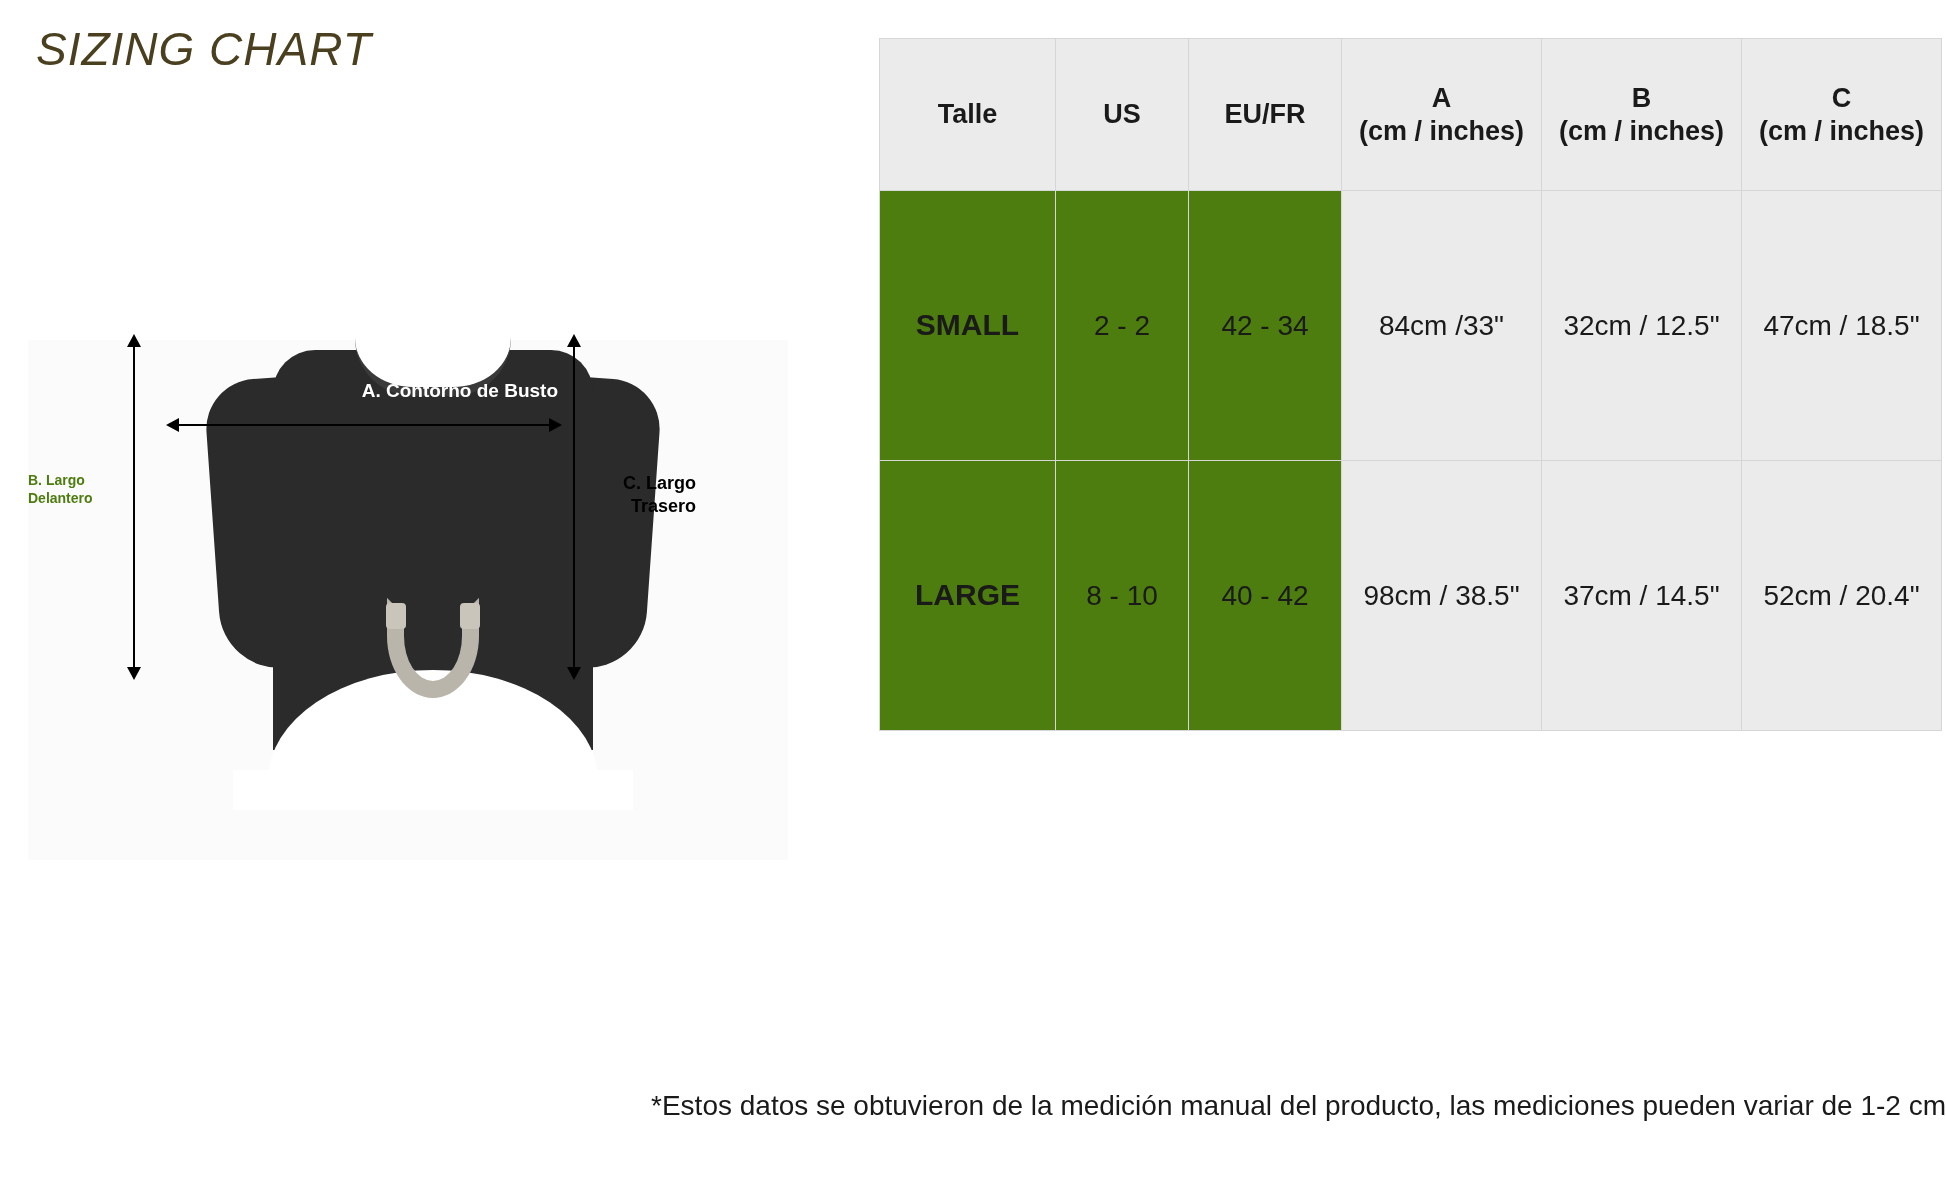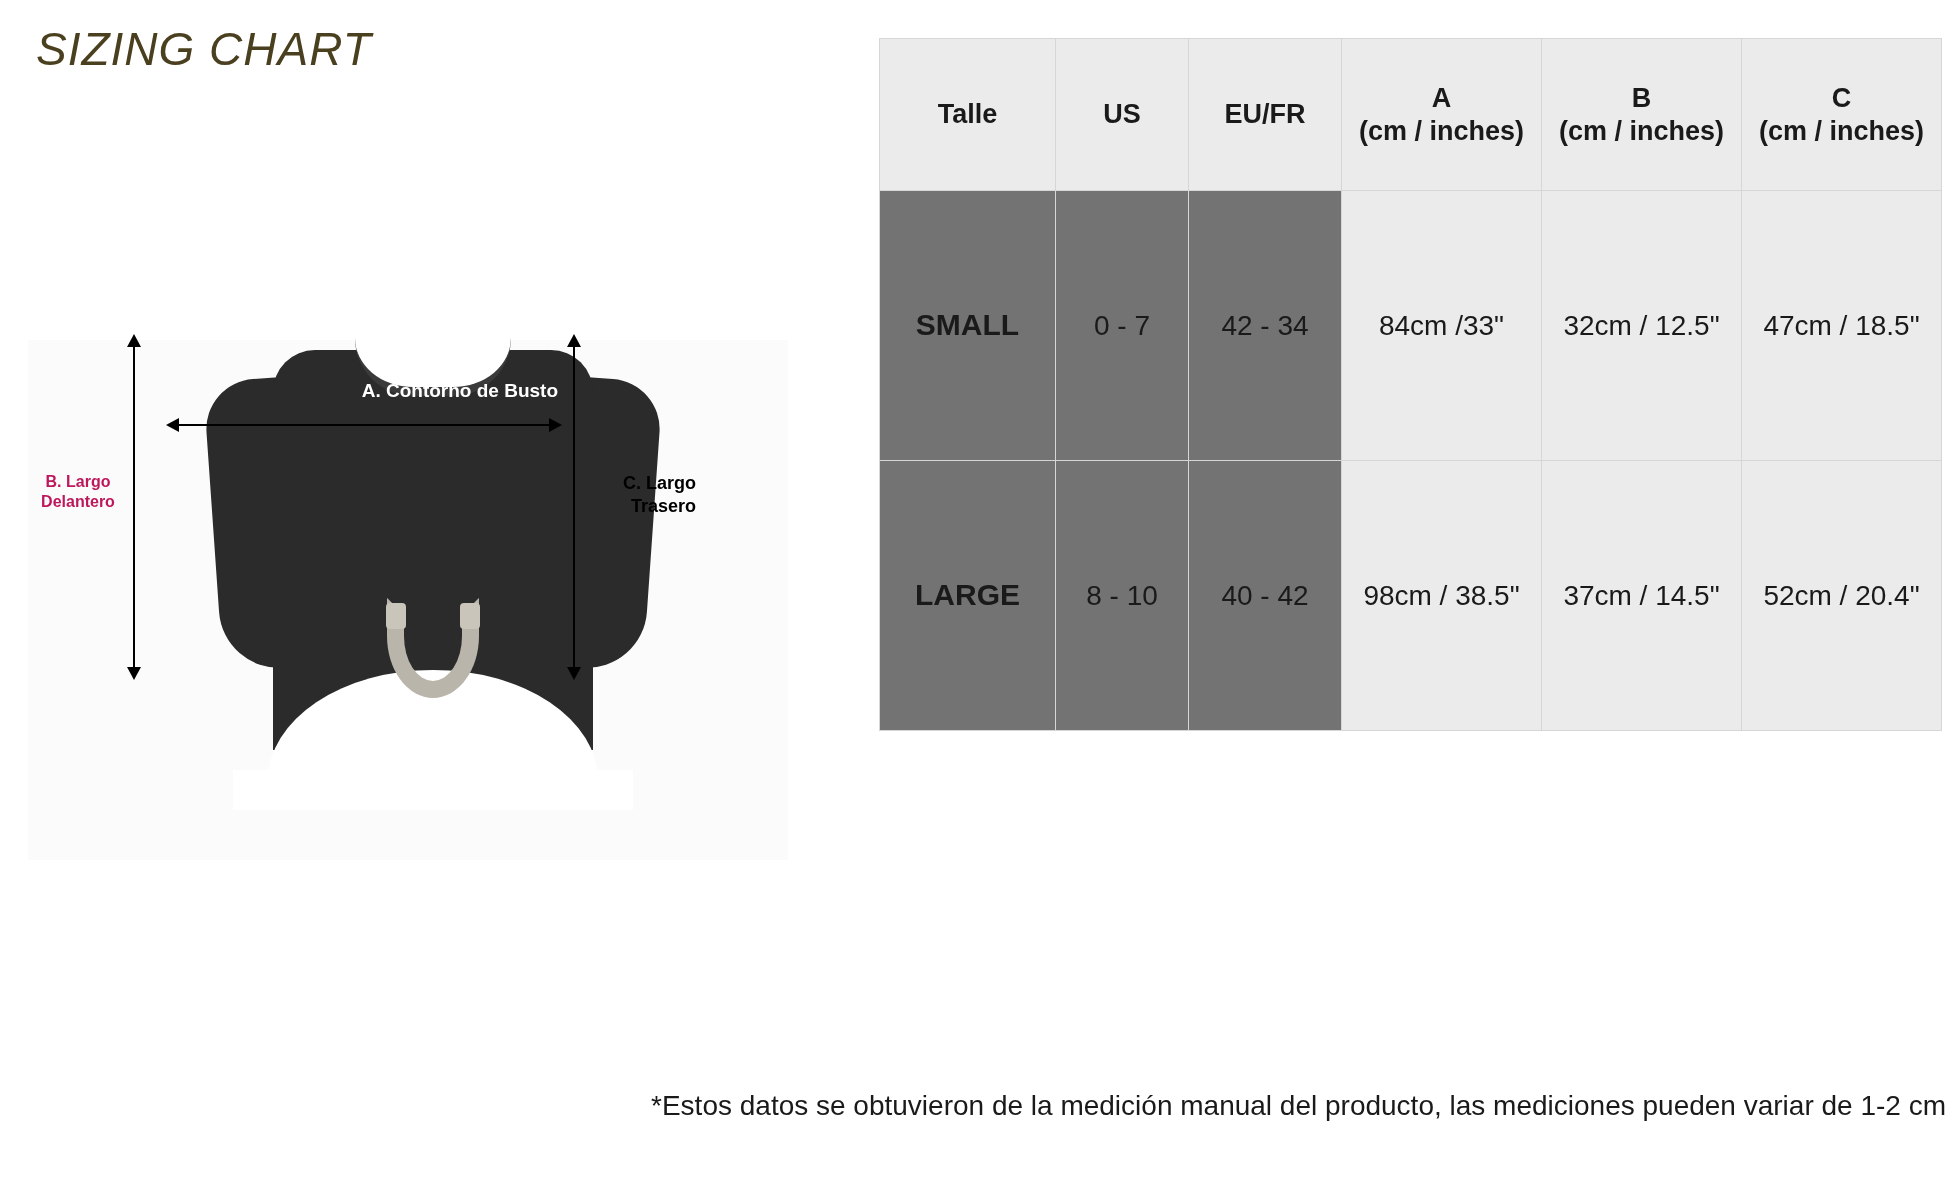--- a/index.html
+++ b/index.html
@@ -183,24 +183,23 @@
   .arrow-v::after  { bottom: -12px; border-top: 13px solid #000; }
 
   .arrow-left  { left: 105px; top: 16px; height: 322px; }
   .arrow-right { left: 545px; top: 16px; height: 322px; }
 
   .lbl-front {
     position: absolute;
     left: 0px;
     top: 142px;
     width: 100px;
-    text-align: center;
-    font-size: 16px;
-    font-weight: bold;
-    color: #be185d;
+    font-size: 14px;
+    font-weight: bold;
+    color: #4d7c0f;
     line-height: 1.25;
   }
   .lbl-back {
     position: absolute;
     left: 558px;
     top: 142px;
     width: 110px;
     text-align: right;
     font-size: 18px;
     font-weight: bold;
@@ -234,21 +233,21 @@
     font-weight: bold;
     padding: 12px 6px;
     height: 152px;
     line-height: 1.22;
   }
   table.size-table tbody td {
     font-size: 28px;
     height: 270px;
     padding: 10px 8px;
     line-height: 1.28;
-    background: #737373;
+    background: #4d7c0f;
   }
   table.size-table tbody td.shaded {
     background: #ebebeb;
   }
   table.size-table tbody td.size-name {
     font-weight: bold;
     font-size: 30px;
   }
   col.c-talle { width: 176px; }
   col.c-us    { width: 133px; }
@@ -329,21 +328,21 @@
           </th>
           <th>
             <div>C</div>
             <div>(cm / inches)</div>
           </th>
         </tr>
       </thead>
       <tbody>
         <tr>
           <td class="size-name">SMALL</td>
-          <td>0 - 7</td>
+          <td>2 - 2</td>
           <td>42 - 34</td>
           <td class="shaded">84cm /33"</td>
           <td class="shaded">32cm / 12.5"</td>
           <td class="shaded">47cm / 18.5"</td>
         </tr>
         <tr>
           <td class="size-name">LARGE</td>
           <td>8 - 10</td>
           <td>40 - 42</td>
           <td class="shaded">98cm / 38.5"</td>

